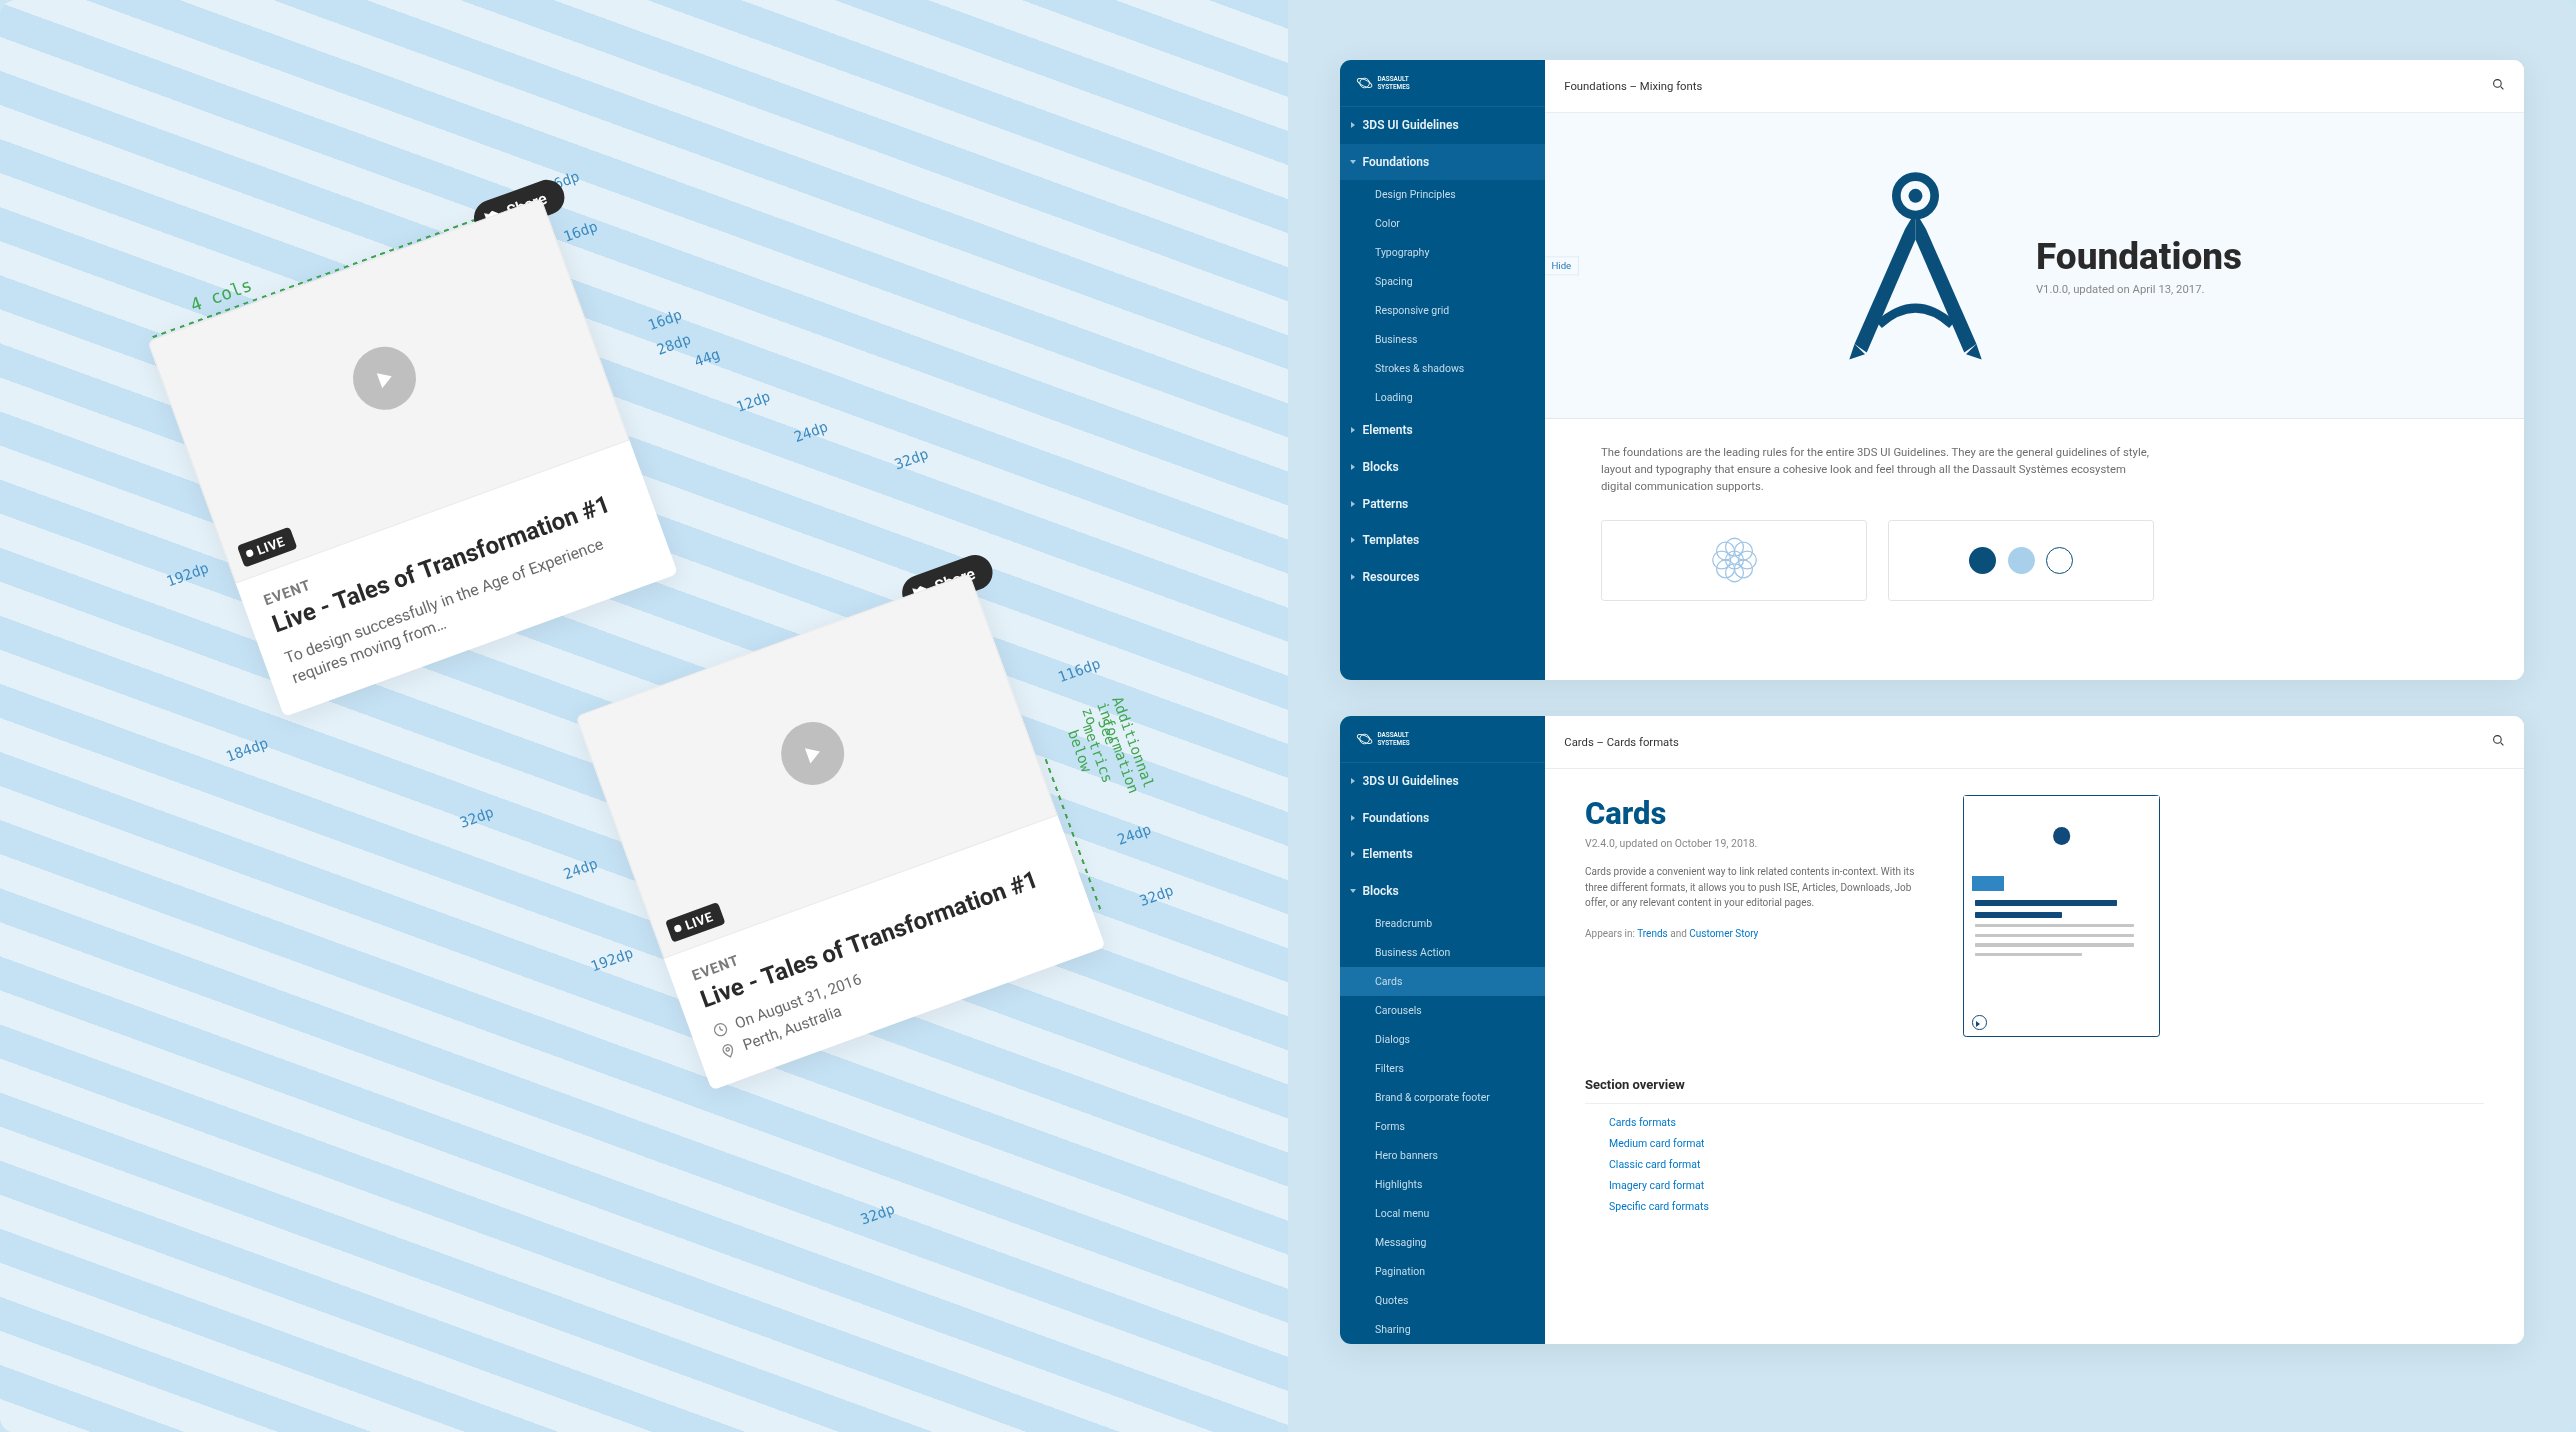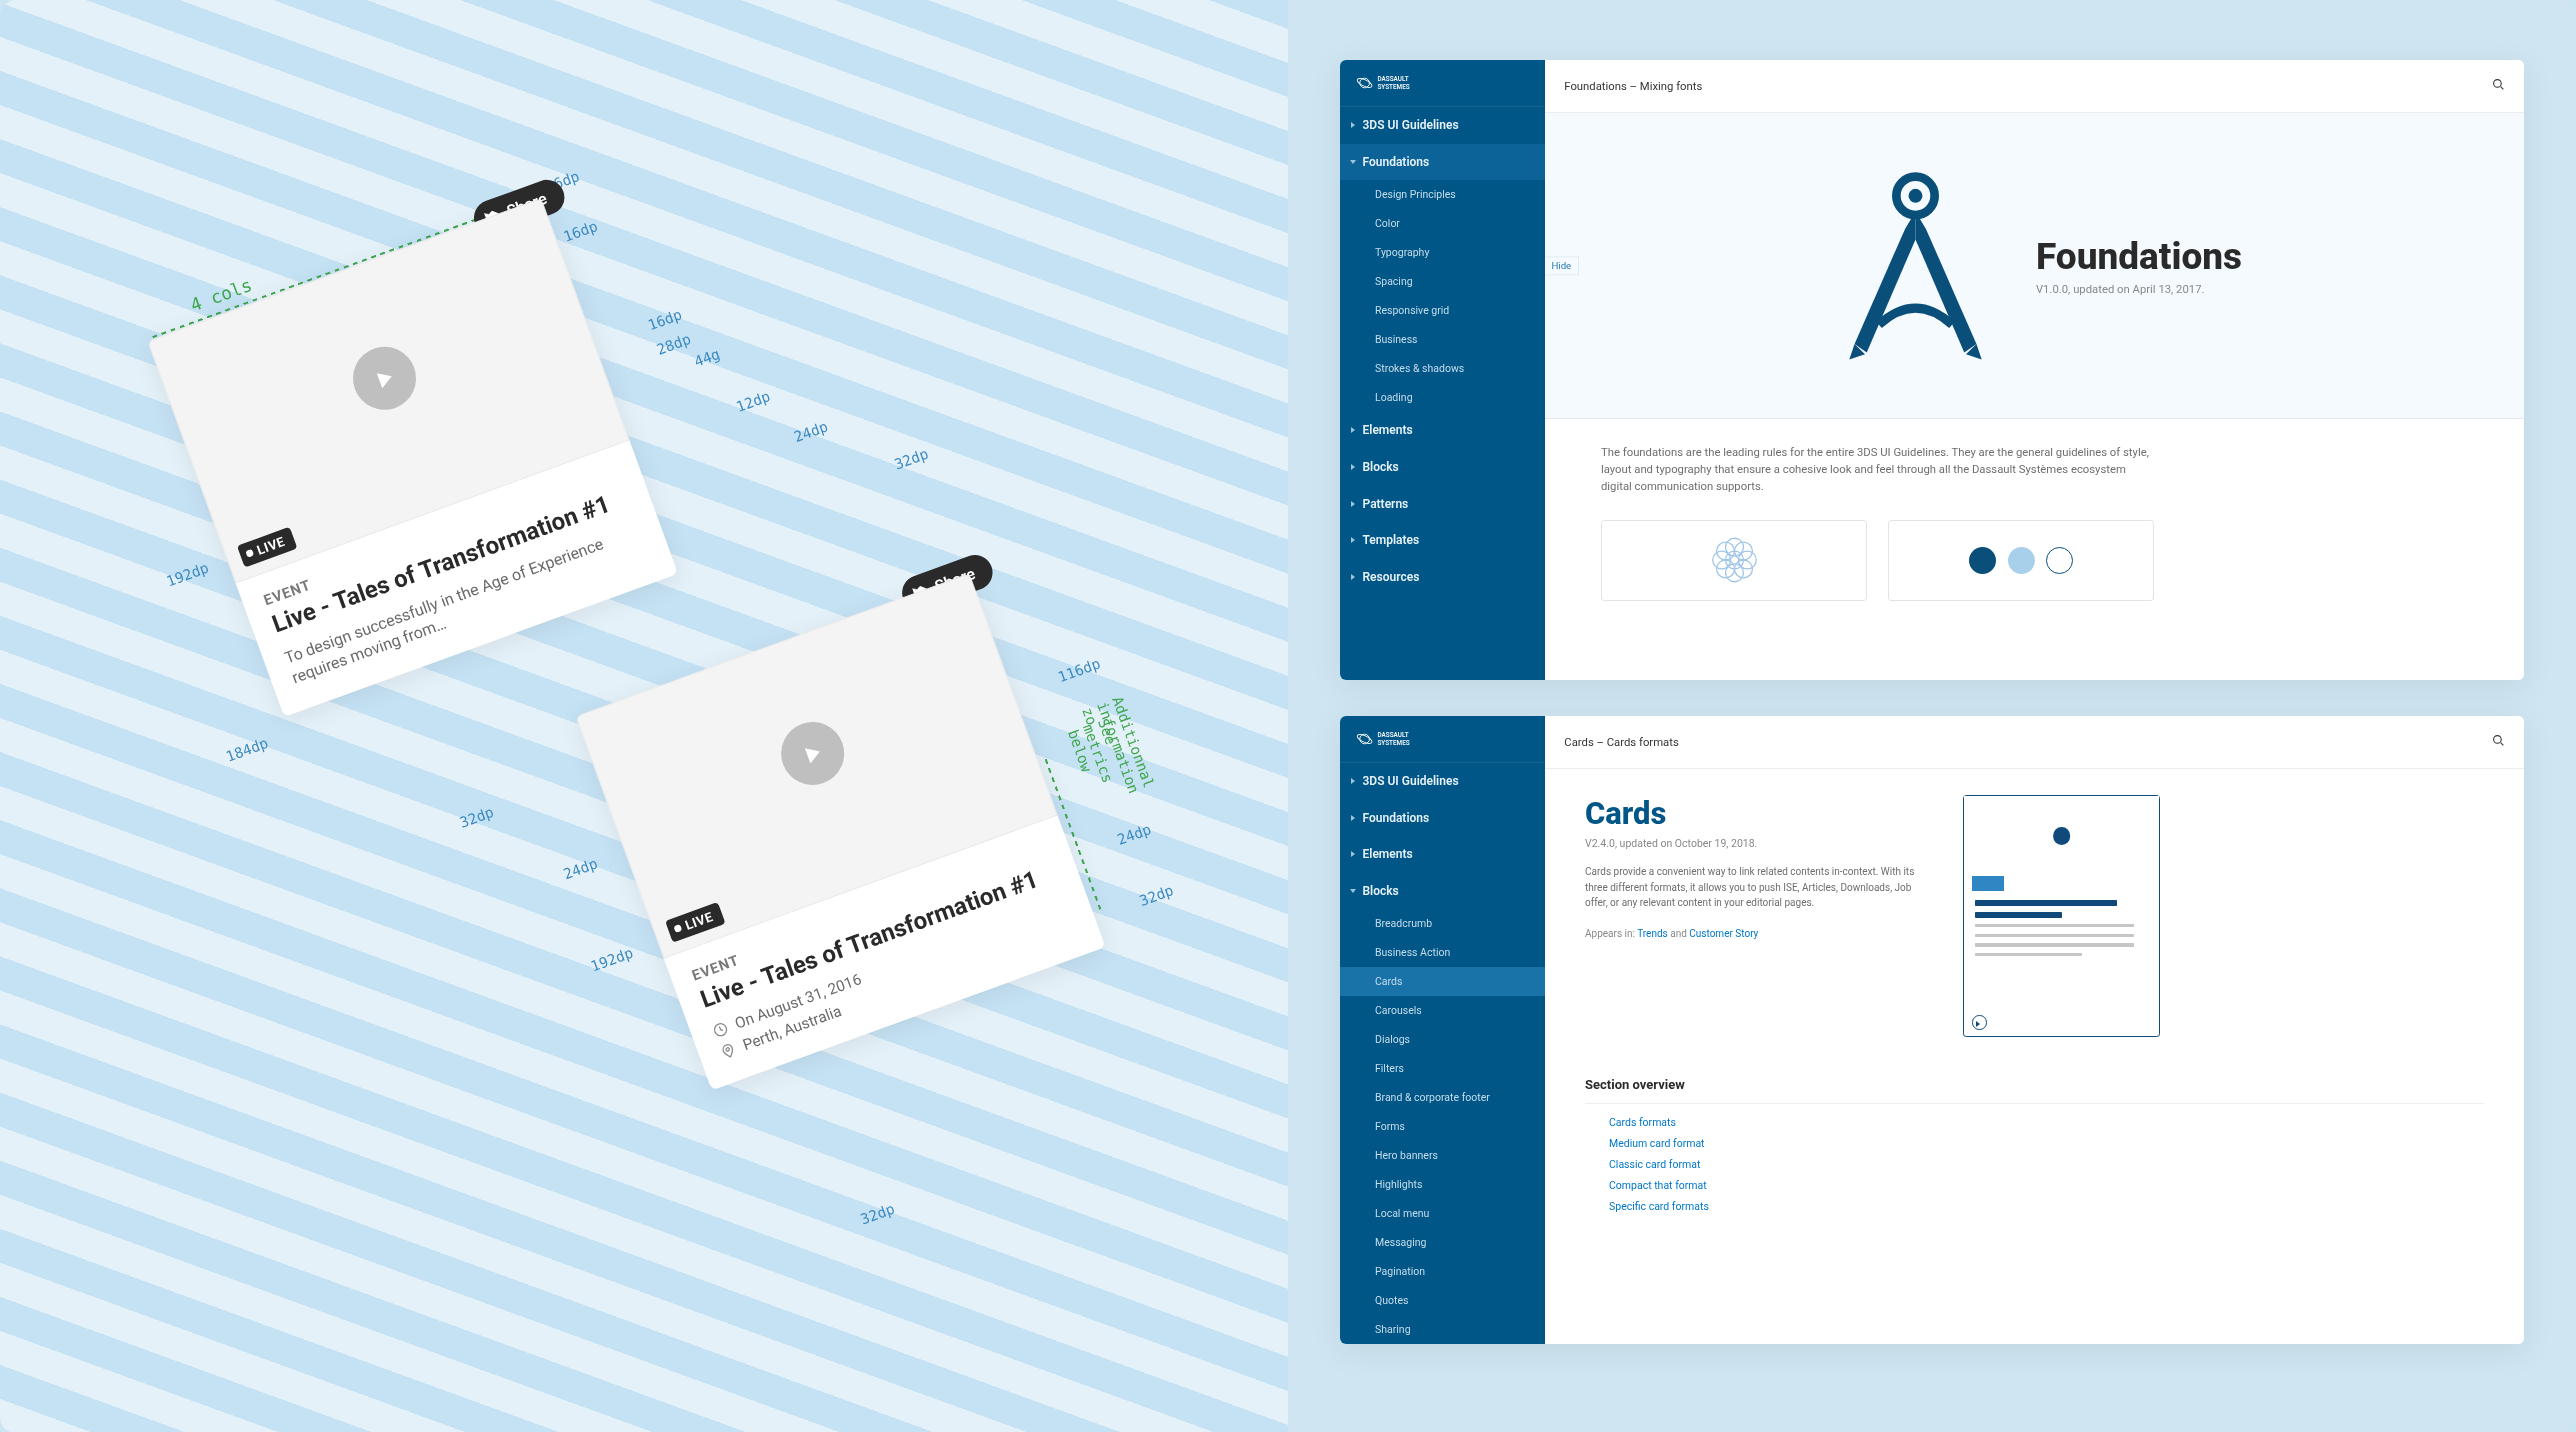--- a/index.html
+++ b/index.html
@@ -187,21 +187,21 @@
   width: 1288px;
   height: 1433px;
   background: #cfe6f2;
   border-radius: 0 16px 16px 0;
   padding: 60px 52px;
 }
 
 .doc {
   background: #ffffff;
   box-shadow: 0 6.4px 32px rgba(0,0,0,0.08);
-  border-radius: 6px;
+  border-radius: 11px;
   margin-bottom: 36px;
   overflow: hidden;
   display: flex;
   height: 620px;
   position: relative;
 }
 .doc.tall { height: 628px; }
 
 .sidebar {
   width: 205px;
@@ -604,21 +604,21 @@
           <div class="cp-arrow"></div>
         </div>
       </div>
 
       <div class="section-overview">
         <h3>Section overview</h3>
         <div class="so-list">
           <a>Cards formats</a>
           <a>Medium card format</a>
           <a>Classic card format</a>
-          <a>Compact that format</a>
+          <a>Imagery card format</a>
           <a>Specific card formats</a>
         </div>
       </div>
     </div>
   </div>
 
 </div>
 
 
 </body></html>

